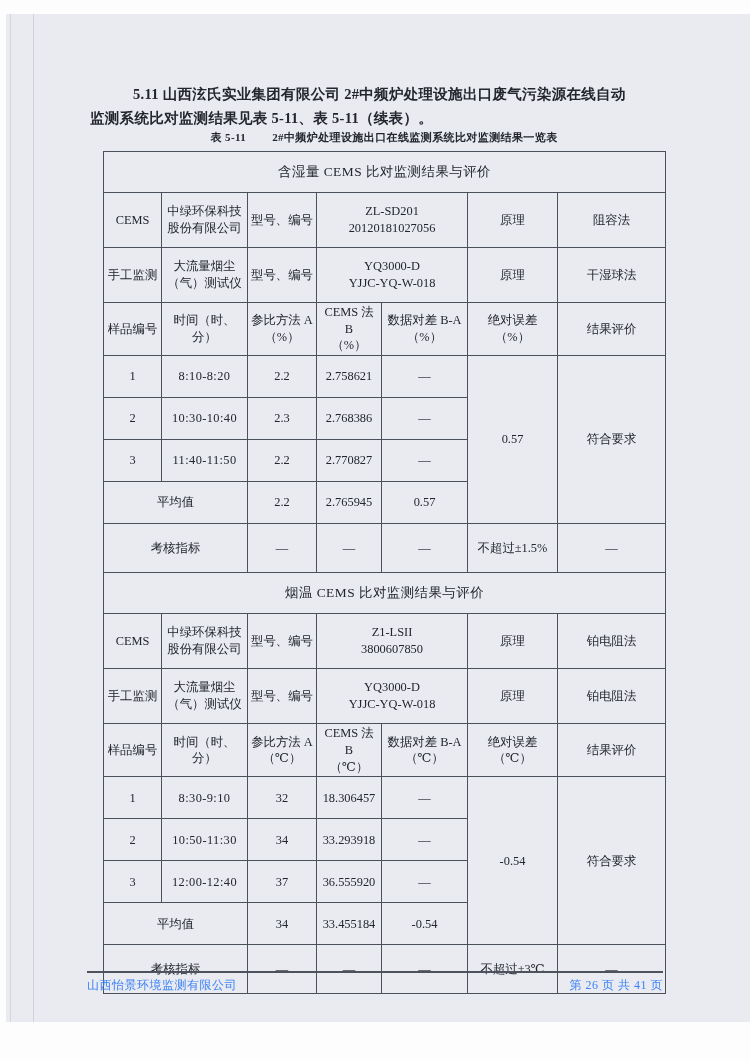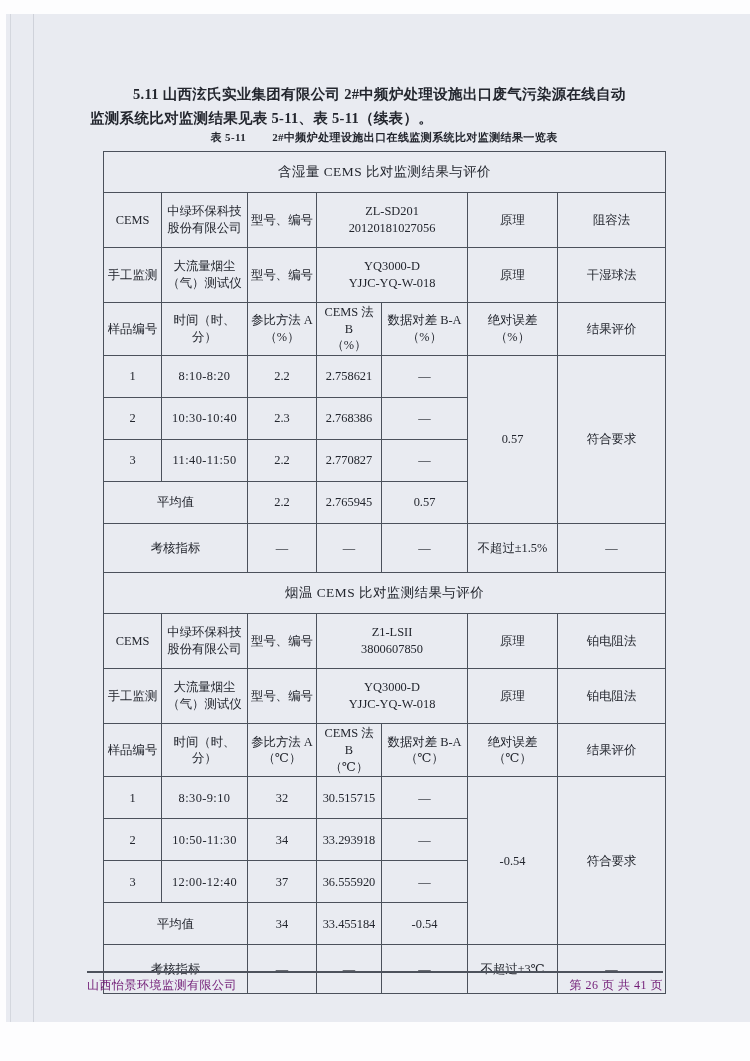--- a/index.html
+++ b/index.html
@@ -41,21 +41,21 @@
   .r-head td{height:47px;}
   .r-data td{height:39px;}
   .r-avg td{height:39px;}
   .r-chk td{height:46px;}
   .line{display:block;}
   .c-time{font-weight:normal;letter-spacing:.4px;}
   .unit{display:block;}
 
   .footer-rule{position:absolute;left:87px;top:971px;width:576px;border-top:2px solid #4d525c;}
   .footer{position:absolute;left:87px;top:977px;width:576px;
-    display:flex;justify-content:space-between;font-size:12px;color:#701a75;letter-spacing:.5px;}
+    display:flex;justify-content:space-between;font-size:12px;color:#3b82f6;letter-spacing:.5px;}
 </style>
 </head>
 <body>
 
 <div class="paper"></div>
 <div class="scan-line-a"></div>
 <div class="scan-line-b"></div>
 
 <div class="intro">
   <div class="l1">5.11 山西泫氏实业集团有限公司 2#中频炉处理设施出口废气污染源在线自动</div>
@@ -199,21 +199,21 @@
       </td>
       <td>
         <span>绝对误差</span><span class="unit">（℃）</span>
       </td>
       <td>结果评价</td>
     </tr>
     <tr class="r-data">
       <td>1</td>
       <td class="c-time">8:30-9:10</td>
       <td>32</td>
-      <td>30.515715</td>
+      <td>18.306457</td>
       <td>—</td>
       <td rowspan="4">-0.54</td>
       <td rowspan="4">符合要求</td>
     </tr>
     <tr class="r-data">
       <td>2</td>
       <td class="c-time">10:50-11:30</td>
       <td>34</td>
       <td>33.293918</td>
       <td>—</td>

